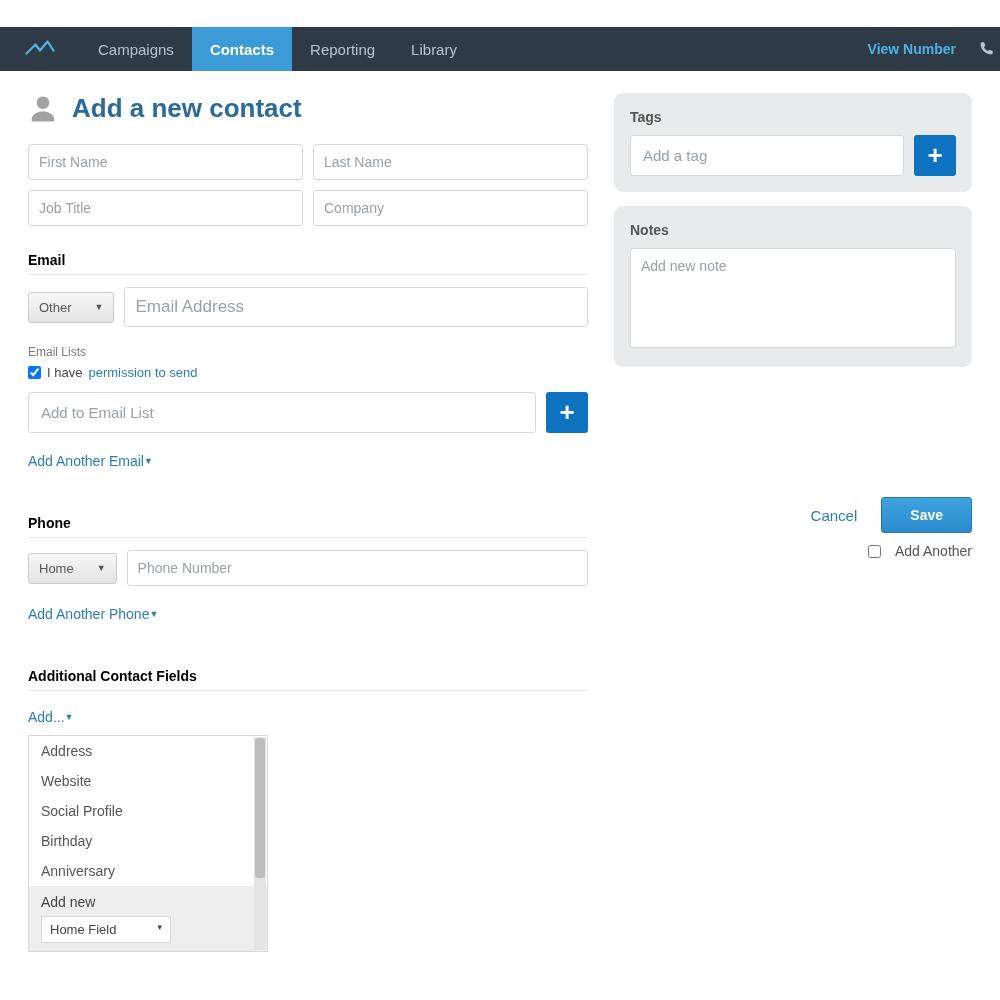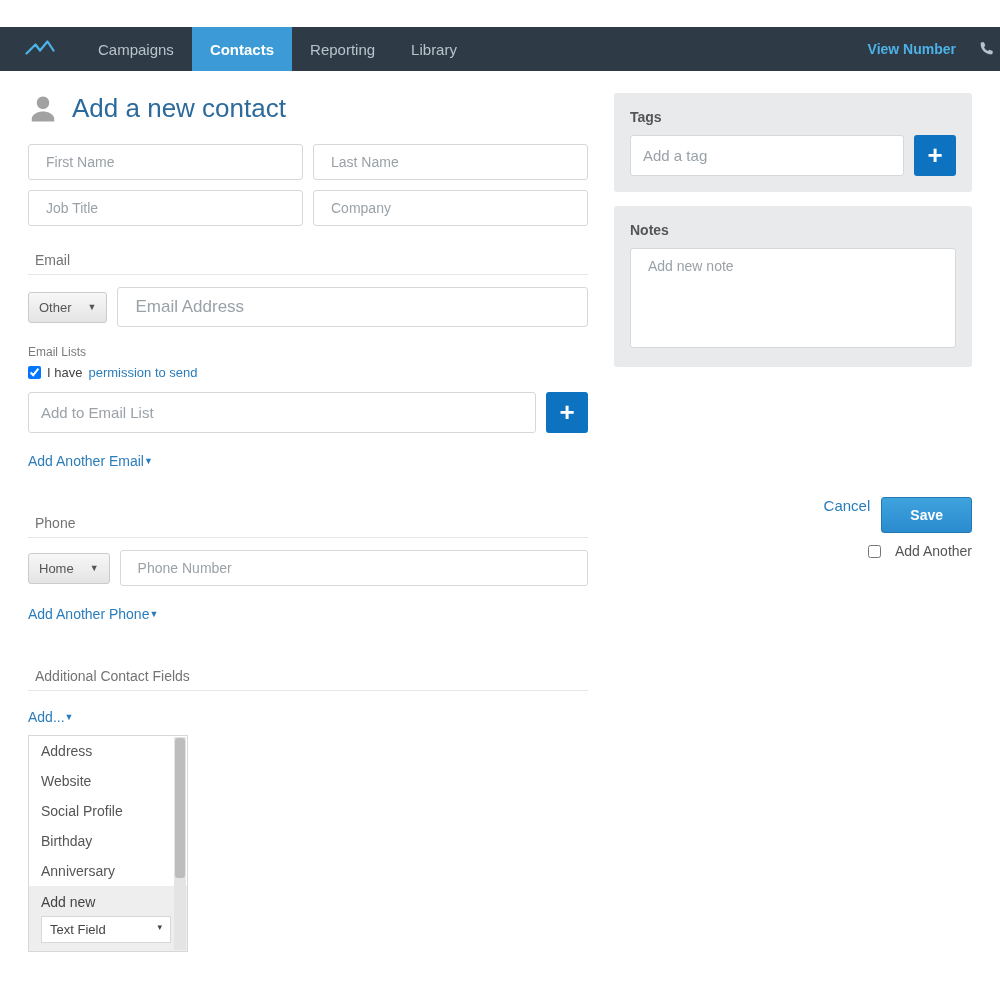--- a/index.html
+++ b/index.html
@@ -9,47 +9,47 @@
 .topbar .logo svg { width: 30px; height: 22px; }
 .nav { display: flex; }
 .nav-item { color: #b9c3cc; padding: 0 18px; display: flex; align-items: center; font-size: 15px; cursor: pointer; font-weight: 500; }
 .nav-item.active { background: #3c9bd6; color: #fff; font-weight: 700; }
 .topbar .spacer { flex: 1; }
 .topbar .pricing { color: #4db2e7; font-weight: 700; padding: 0 22px; display: flex; align-items: center; cursor: pointer; }
 .topbar .phone { display: flex; align-items: center; padding-right: 6px; color:#b9c3cc;}
 .page { padding: 22px 28px; display: flex; gap: 26px; }
 .left { flex: 0 0 560px; }
 .right { flex: 1; }
-h1 { color: #2b6a9b; font-weight: 400; font-size: 26px; display: flex; align-items: center; gap: 14px; margin-bottom: 20px; }
+h1 { color: #2b6a9b; font-weight: 700; font-size: 26px; display: flex; align-items: center; gap: 14px; margin-bottom: 20px; }
 .person-icon { width: 30px; height: 30px; fill:#a2a2a2; }
 .row2 { display: flex; gap: 10px; margin-bottom: 10px; }
 .row2 input { flex:1; }
-input[type="text"], textarea { border: 1px solid #d5d9dc; border-radius: 3px; padding: 9px 17px; font-size: 14px; color: #555; width: 100%; }
+input[type="text"], textarea { border: 1px solid #d5d9dc; border-radius: 3px; padding: 9px 10px; font-size: 14px; color: #555; width: 100%; }
 input[type="text"]::placeholder, textarea::placeholder { color: #9aa1a7; }
-.section-label { font-weight: 400; color: #737373; margin: 26px 7px 6px; font-size: 14px; }
+.section-label { font-weight: 700; color: #000000; margin: 26px 0 6px; font-size: 14px; }
 .hr { border-bottom: 1px solid #e5e8ea; margin-bottom: 12px; }
 .inline-group { display: flex; gap: 10px; align-items: center; }
-.select-btn { background: linear-gradient(#f7f7f7,#e4e4e4); border:1px solid #c8cccf; border-radius:3px; padding: 7px 10px; font-size: 13px; color:#555; display:flex; align-items:center; gap:16px; cursor:pointer; }
+.select-btn { background: linear-gradient(#f7f7f7,#e4e4e4); border:1px solid #c8cccf; border-radius:3px; padding: 7px 10px; font-size: 13px; color:#555; display:flex; align-items:center; gap:23px; cursor:pointer; }
 .caret { font-size: 9px; }
 .sublabel { font-size: 12px; color: #7a7a7a; margin: 18px 0 6px; }
 .checkbox-row { display:flex; align-items:center; gap:6px; margin-bottom: 12px; font-size: 13px; }
 .link { color: #2a7dbb; cursor:pointer; }
 .input-plus { display:flex; gap:10px; }
 .input-plus input { flex:1; padding: 11px 12px; font-size: 15px; }
 .plus-btn { width: 42px; background:#0d72bf; border:none; border-radius:3px; color:#fff; font-size: 26px; font-weight:700; cursor:pointer; display:flex; align-items:center; justify-content:center; }
 .link-action { color: #2a7dbb; font-size: 14px; margin: 20px 0; display:inline-flex; align-items:center; gap:0; cursor:pointer; }
-.panel { background:#e9eaeb; border-radius:3px; padding: 16px; margin-bottom: 14px; }
+.panel { background:#e9eaeb; border-radius:9px; padding: 16px; margin-bottom: 14px; }
 .panel .panel-title { font-weight:700; color:#555; margin-bottom:10px; }
 textarea { resize: none; height: 100px; }
 .actions { display:flex; flex-direction:column; align-items:flex-end; gap:10px; margin-top: 130px; }
-.actions .row { display:flex; align-items:flex-start; gap:11px; }
+.actions .row { display:flex; align-items:center; gap:24px; }
 .btn-save { background: linear-gradient(#3fa3de,#2a8bce); border:1px solid #2479b5; color:#fff; padding: 9px 28px; font-size:14px; border-radius:3px; font-weight:600; cursor:pointer; }
 .btn-cancel { color:#2a7dbb; cursor:pointer; font-size:15px; }
 .add-another-check { display:flex; align-items:center; gap:14px; font-size:14px; color:#555; }
-.dropdown-box { margin-top:4px; width: 160px; border:1px solid #d5d9dc; background:#fff; position:relative; }
+.dropdown-box { margin-top:4px; width: 240px; border:1px solid #d5d9dc; background:#fff; position:relative; }
 .dropdown-box .item { padding:7px 12px; font-size:14px; color:#555; cursor:pointer; }
 .dropdown-box .addnew { background:#eeeeee; padding:8px 12px; }
 .dropdown-box .addnew .sel { margin-top:6px; background:#fff; border:1px solid #d5d9dc; padding:5px 8px; font-size:13px; display:flex; justify-content:space-between; width:130px; cursor:pointer; }
 .dropdown-box .scrollthumb { position:absolute; right:1px; top:1px; bottom:1px; width:12px; background:#e4e4e4; }
 .dropdown-box .scrollthumb::before{content:"";position:absolute;left:1px;right:1px;top:1px;height:140px;background:#bdbdbd;border-radius:3px;}
 </style>
 </head>
 <body>
 
 <div class="topbar">
@@ -140,21 +140,21 @@
     </div>
     <div class="dropdown-box">
       <div class="item">Address</div>
       <div class="item">Website</div>
       <div class="item">Social Profile</div>
       <div class="item">Birthday</div>
       <div class="item">Anniversary</div>
       <div class="addnew">
         <div>Add new</div>
         <div class="sel">
-          <span>Text Field</span>
+          <span>Home Field</span>
             <span class="caret">▾</span>
         </div>
       </div>
       <div class="scrollthumb"></div>
     </div>
   </div>
 
   <div class="right">
     <div class="panel">
       <div class="panel-title">Tags</div>

